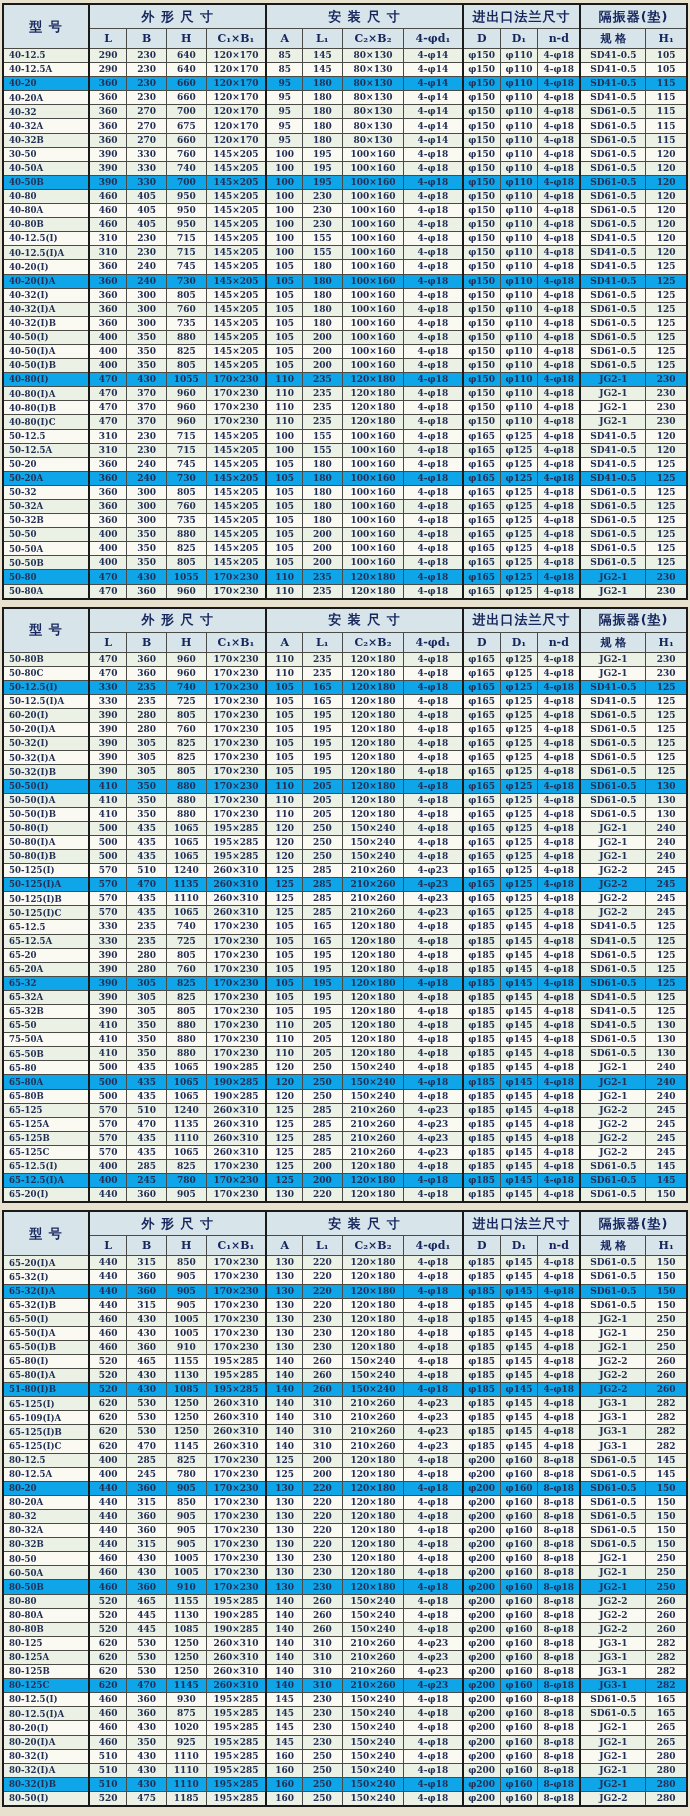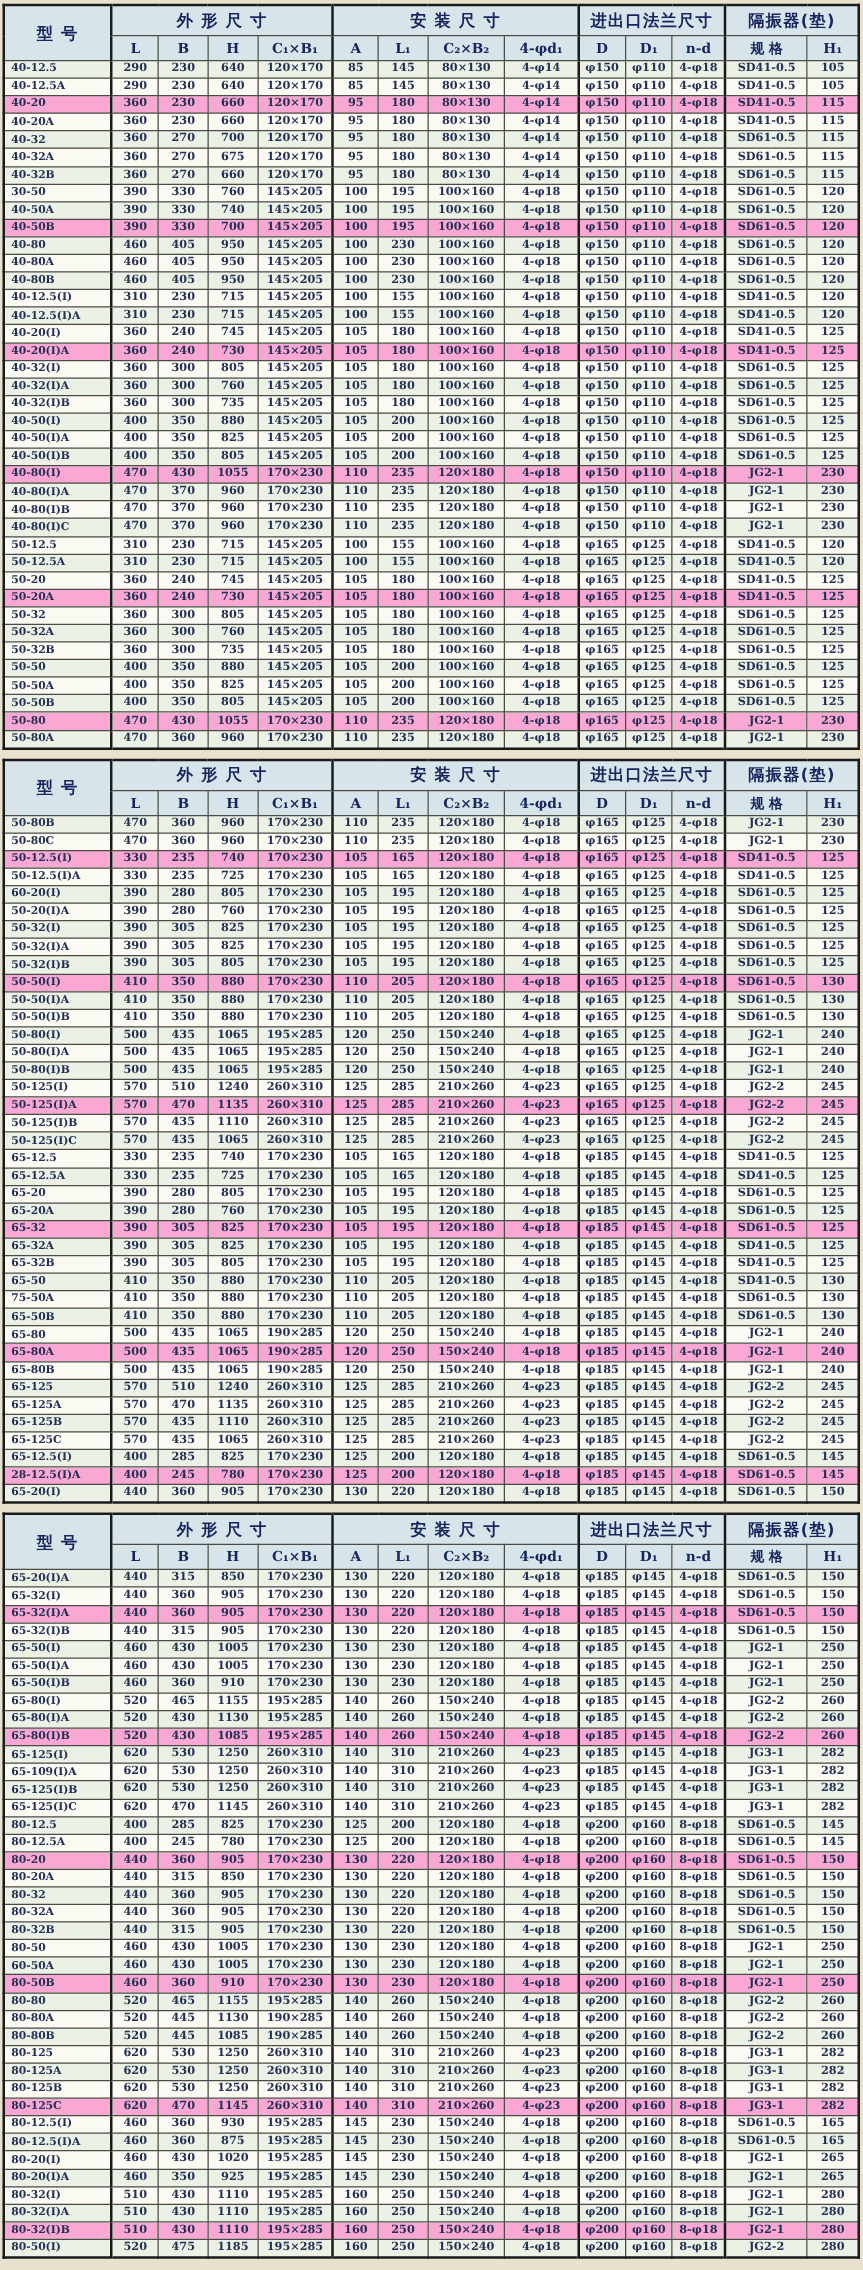--- a/index.html
+++ b/index.html
@@ -51,21 +51,21 @@
   th.model-h{font-size:13px;letter-spacing:2px;}
   tbody td{
     height:13.1px;
     font-size:9px;
     line-height:1;
     font-weight:bold;
     font-family:"DejaVu Serif","DejaVu Sans",serif;
   }
   tbody tr:nth-child(odd){background:#ebf1e5;}
   tbody tr:nth-child(even){background:#fbfaf2;}
-  tbody tr:nth-child(7n+3){background:#f9a8d4;}
+  tbody tr:nth-child(7n+3){background:#0ea5e9;}
   td.model{text-align:left;padding-left:5px;font-size:8.6px;}
   .gsep{border-left:2px solid #1a1a1a;}
 </style>
 </head>
 <body>
 
 <div class="page">
   <table class="spec">
     <colgroup>
       <col class="c-model">
@@ -1362,21 +1362,21 @@
           <td class="">200</td>
           <td class="">120×180</td>
           <td class="">4-φ18</td>
           <td class=" gsep">φ185</td>
           <td class="">φ145</td>
           <td class="">4-φ18</td>
           <td class=" gsep">SD61-0.5</td>
           <td class="">145</td>
         </tr>
         <tr>
-          <td class="model">28-12.5(I)A</td>
+          <td class="model">65-12.5(I)A</td>
           <td class=" gsep">400</td>
           <td class="">245</td>
           <td class="">780</td>
           <td class="">170×230</td>
           <td class=" gsep">125</td>
           <td class="">200</td>
           <td class="">120×180</td>
           <td class="">4-φ18</td>
           <td class=" gsep">φ185</td>
           <td class="">φ145</td>
@@ -1582,21 +1582,21 @@
           <td class="">260</td>
           <td class="">150×240</td>
           <td class="">4-φ18</td>
           <td class=" gsep">φ185</td>
           <td class="">φ145</td>
           <td class="">4-φ18</td>
           <td class=" gsep">JG2-2</td>
           <td class="">260</td>
         </tr>
         <tr>
-          <td class="model">65-80(I)B</td>
+          <td class="model">51-80(I)B</td>
           <td class=" gsep">520</td>
           <td class="">430</td>
           <td class="">1085</td>
           <td class="">195×285</td>
           <td class=" gsep">140</td>
           <td class="">260</td>
           <td class="">150×240</td>
           <td class="">4-φ18</td>
           <td class=" gsep">φ185</td>
           <td class="">φ145</td>

